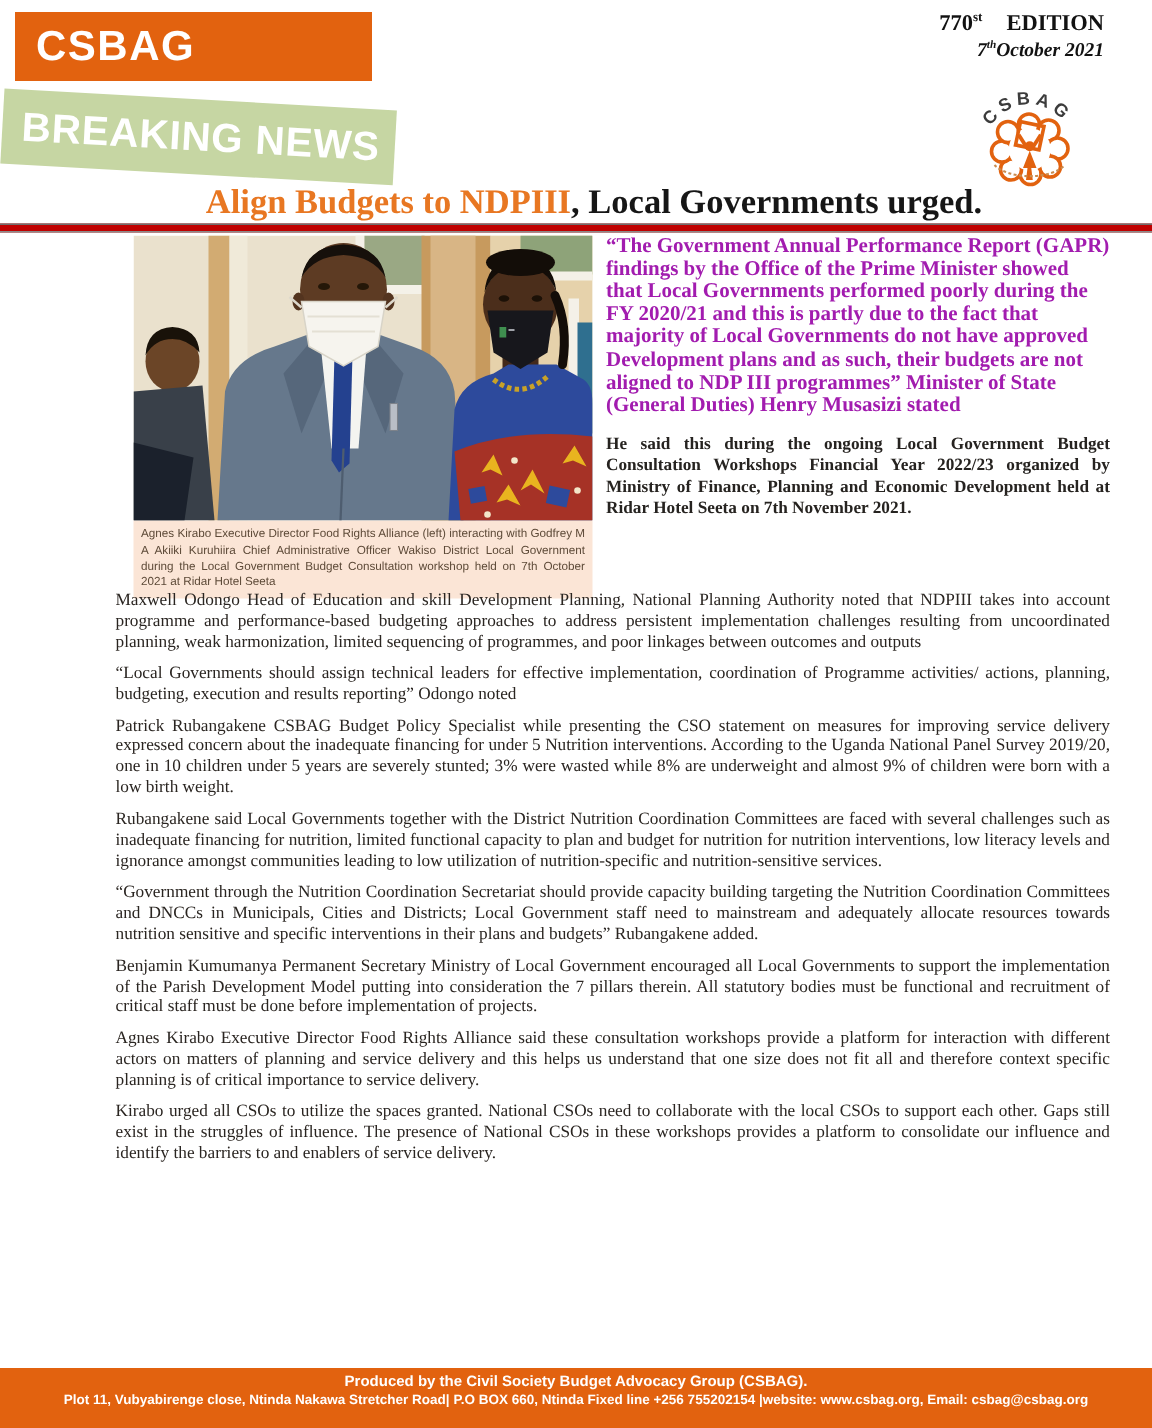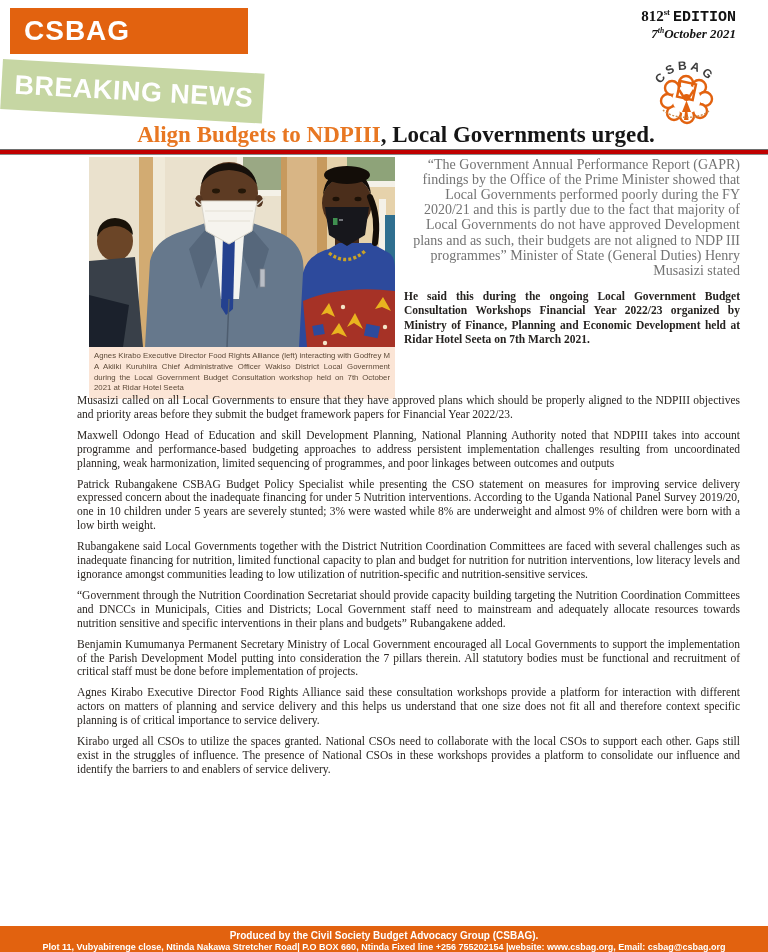--- a/index.html
+++ b/index.html
@@ -19,21 +19,21 @@
   .breaking-band {
     position:absolute; left:3px; top:59px; width:262px; height:50px;
     background:var(--sage_green,#c6d6a3); transform:rotate(3.2deg);
     transform-origin:0 0; color:#ffffff;
     font-family:"Liberation Sans", sans-serif; font-weight:bold; font-size:27px;
     letter-spacing:0.5px; display:flex; align-items:center; padding-left:13px;
     box-sizing:border-box;
   }
   .edition-block { position:absolute; right:32px; top:8px; text-align:right; color:#121212; }
   .edition-line { font-weight:bold; font-size:15px; }
-  .edition-line .lbl { margin-left:3px;font-family:Liberation Mono, monospace; }
+  .edition-line .lbl { margin-left:16px; }
   .date-line { font-weight:bold; font-style:italic; font-size:13px; }
   .date-line .lbl { margin-left:0; }
   sup { font-size:0.58em; vertical-align:super; line-height:0; }
   .logo { position:absolute; right:40px; top:52px; width:84px; height:78px; }
 
   
   .headline {
     position:absolute; top:122px; left:12px; width:100%; text-align:center;
     font-size:23px; font-weight:bold; color:#161616; white-space:nowrap;
   }
@@ -48,60 +48,60 @@
   .lead { position:absolute; top:157px; left:77px; width:663px; display:flex; gap:9px; }
   .figure { width:306px; flex:none;padding-left:12px; }
   .photo-svg { display:block; width:306px; height:190px; }
   .caption {
     background:var(--caption_bg,#fbe5d6); color:var(--caption_text,#5d4a38);
     font-family:"Liberation Sans", sans-serif; font-size:7.8px; line-height:1.38;
     padding:4px 5px 5px; text-align:justify;
   }
   .lead-col { flex:1; min-width:0; }
   .quote {
-    margin:0 0 11px; font-weight:normal; font-size:14px; line-height:1.08;
-    text-align:right; color:#737373;
+    margin:0 0 11px; font-weight:bold; font-size:14px; line-height:1.08;
+    text-align:left; color:#a21caf;
   }
   .context {
     margin:0; font-weight:bold; font-size:11.5px; line-height:1.26;
     text-align:justify; color:#262320;
   }
 
   
   .article {
     position:absolute; top:394px; left:77px; width:663px;
     font-size:11.5px; line-height:13.9px; color:#2a2521; text-align:justify;
   }
   .article p { margin:0 0 7px; }
   .article p.tight { margin-bottom:0; }
 
   
   .footer {
-    position:absolute; left:0; bottom:0; width:768px; height:26px;
+    position:absolute; left:0; bottom:0; width:768px; height:40px;
     background:var(--accent_orange,#e2620f); color:#fff; text-align:center;
     font-family:"Liberation Sans", sans-serif; padding-top:4px; box-sizing:border-box;
   }
   .footer-line1 { font-size:10px; font-weight:bold; }
   .footer-line2 { font-size:9px; font-weight:bold; margin-top:1px; }
 </style>
 </head>
 <body>
 
 <div class="page">
 
   <div class="brand-box">
     <span>CSBAG</span>
   </div>
   <div class="breaking-band">
     <span>BREAKING NEWS</span>
   </div>
 
   <div class="edition-block">
     <div class="edition-line">
-      <span>812</span><sup>st</sup><span class="lbl">EDITION</span>
+      <span>770</span><sup>st</sup><span class="lbl">EDITION</span>
     </div>
     <div class="date-line">
       <span>7</span><sup>th</sup><span class="lbl">October 2021</span>
     </div>
   </div>
 
   <svg class="logo" viewBox="0 0 84 78" aria-hidden="true">
     <defs>
         <path id="logoArc" d="M 15 36 A 29 29 0 0 1 69 36" fill="none"></path>
       </defs>
@@ -201,27 +201,27 @@
         <rect x="244" y="61" width="4.5" height="7" fill="#3f8f4f"></rect>
         <path d="M250,63 L254,63" stroke="#cfd3d8" stroke-width="1"></path>
 
         <path d="M0,138 L40,148 L34,190 L0,190 Z" fill="#1b212c"></path>
       </svg>
       <figcaption class="caption">Agnes Kirabo Executive Director Food Rights Alliance (left) interacting with Godfrey M A Akiiki Kuruhiira Chief Administrative Officer Wakiso District Local Government during the Local Government Budget Consultation workshop held on 7th October 2021 at Ridar Hotel Seeta</figcaption>
     </figure>
 
     <div class="lead-col">
       <p class="quote">“The Government Annual Performance Report (GAPR) findings by the Office of the Prime Minister showed that Local Governments performed poorly during the FY 2020/21 and this is partly due to the fact that majority of Local Governments do not have approved Development plans and as such, their budgets are not aligned to NDP III programmes” Minister of State (General Duties) Henry Musasizi stated</p>
-      <p class="context">He said this during the ongoing Local Government Budget Consultation Workshops Financial Year 2022/23 organized by Ministry of Finance, Planning and Economic Development held at Ridar Hotel Seeta on 7th March 2021.</p>
+      <p class="context">He said this during the ongoing Local Government Budget Consultation Workshops Financial Year 2022/23 organized by Ministry of Finance, Planning and Economic Development held at Ridar Hotel Seeta on 7th November 2021.</p>
     </div>
   </div>
 
   <div class="article">
-      <p class="">Musasizi called on all Local Governments to ensure that they have approved plans which should be properly aligned to the NDPIII objectives and priority areas before they submit the budget framework papers for Financial Year 2022/23.</p>
       <p class="">Maxwell Odongo Head of Education and skill Development Planning, National Planning Authority noted that NDPIII takes into account programme and performance-based budgeting approaches to address persistent implementation challenges resulting from uncoordinated planning, weak harmonization, limited sequencing of programmes, and poor linkages between outcomes and outputs</p>
+      <p class="">“Local Governments should assign technical leaders for effective implementation, coordination of Programme activities/ actions, planning, budgeting, execution and results reporting” Odongo noted</p>
       <p class="">Patrick Rubangakene CSBAG Budget Policy Specialist while presenting the CSO statement on measures for improving service delivery expressed concern about the inadequate financing for under 5 Nutrition interventions. According to the Uganda National Panel Survey 2019/20, one in 10 children under 5 years are severely stunted; 3% were wasted while 8% are underweight and almost 9% of children were born with a low birth weight.</p>
       <p class="">Rubangakene said Local Governments together with the District Nutrition Coordination Committees are faced with several challenges such as inadequate financing for nutrition, limited functional capacity to plan and budget for nutrition for nutrition interventions, low literacy levels and ignorance amongst communities leading to low utilization of nutrition-specific and nutrition-sensitive services.</p>
       <p class="">“Government through the Nutrition Coordination Secretariat should provide capacity building targeting the Nutrition Coordination Committees and DNCCs in Municipals, Cities and Districts; Local Government staff need to mainstream and adequately allocate resources towards nutrition sensitive and specific interventions in their plans and budgets” Rubangakene added.</p>
       <p class="">Benjamin Kumumanya Permanent Secretary Ministry of Local Government encouraged all Local Governments to support the implementation of the Parish Development Model putting into consideration the 7 pillars therein. All statutory bodies must be functional and recruitment of critical staff must be done before implementation of projects.</p>
       <p class="">Agnes Kirabo Executive Director Food Rights Alliance said these consultation workshops provide a platform for interaction with different actors on matters of planning and service delivery and this helps us understand that one size does not fit all and therefore context specific planning is of critical importance to service delivery.</p>
       <p class="">Kirabo urged all CSOs to utilize the spaces granted. National CSOs need to collaborate with the local CSOs to support each other. Gaps still exist in the struggles of influence. The presence of National CSOs in these workshops provides a platform to consolidate our influence and identify the barriers to and enablers of service delivery.</p>
     </div>
 
   <div class="footer">
     <div class="footer-line1">Produced by the Civil Society Budget Advocacy Group (CSBAG).</div>

